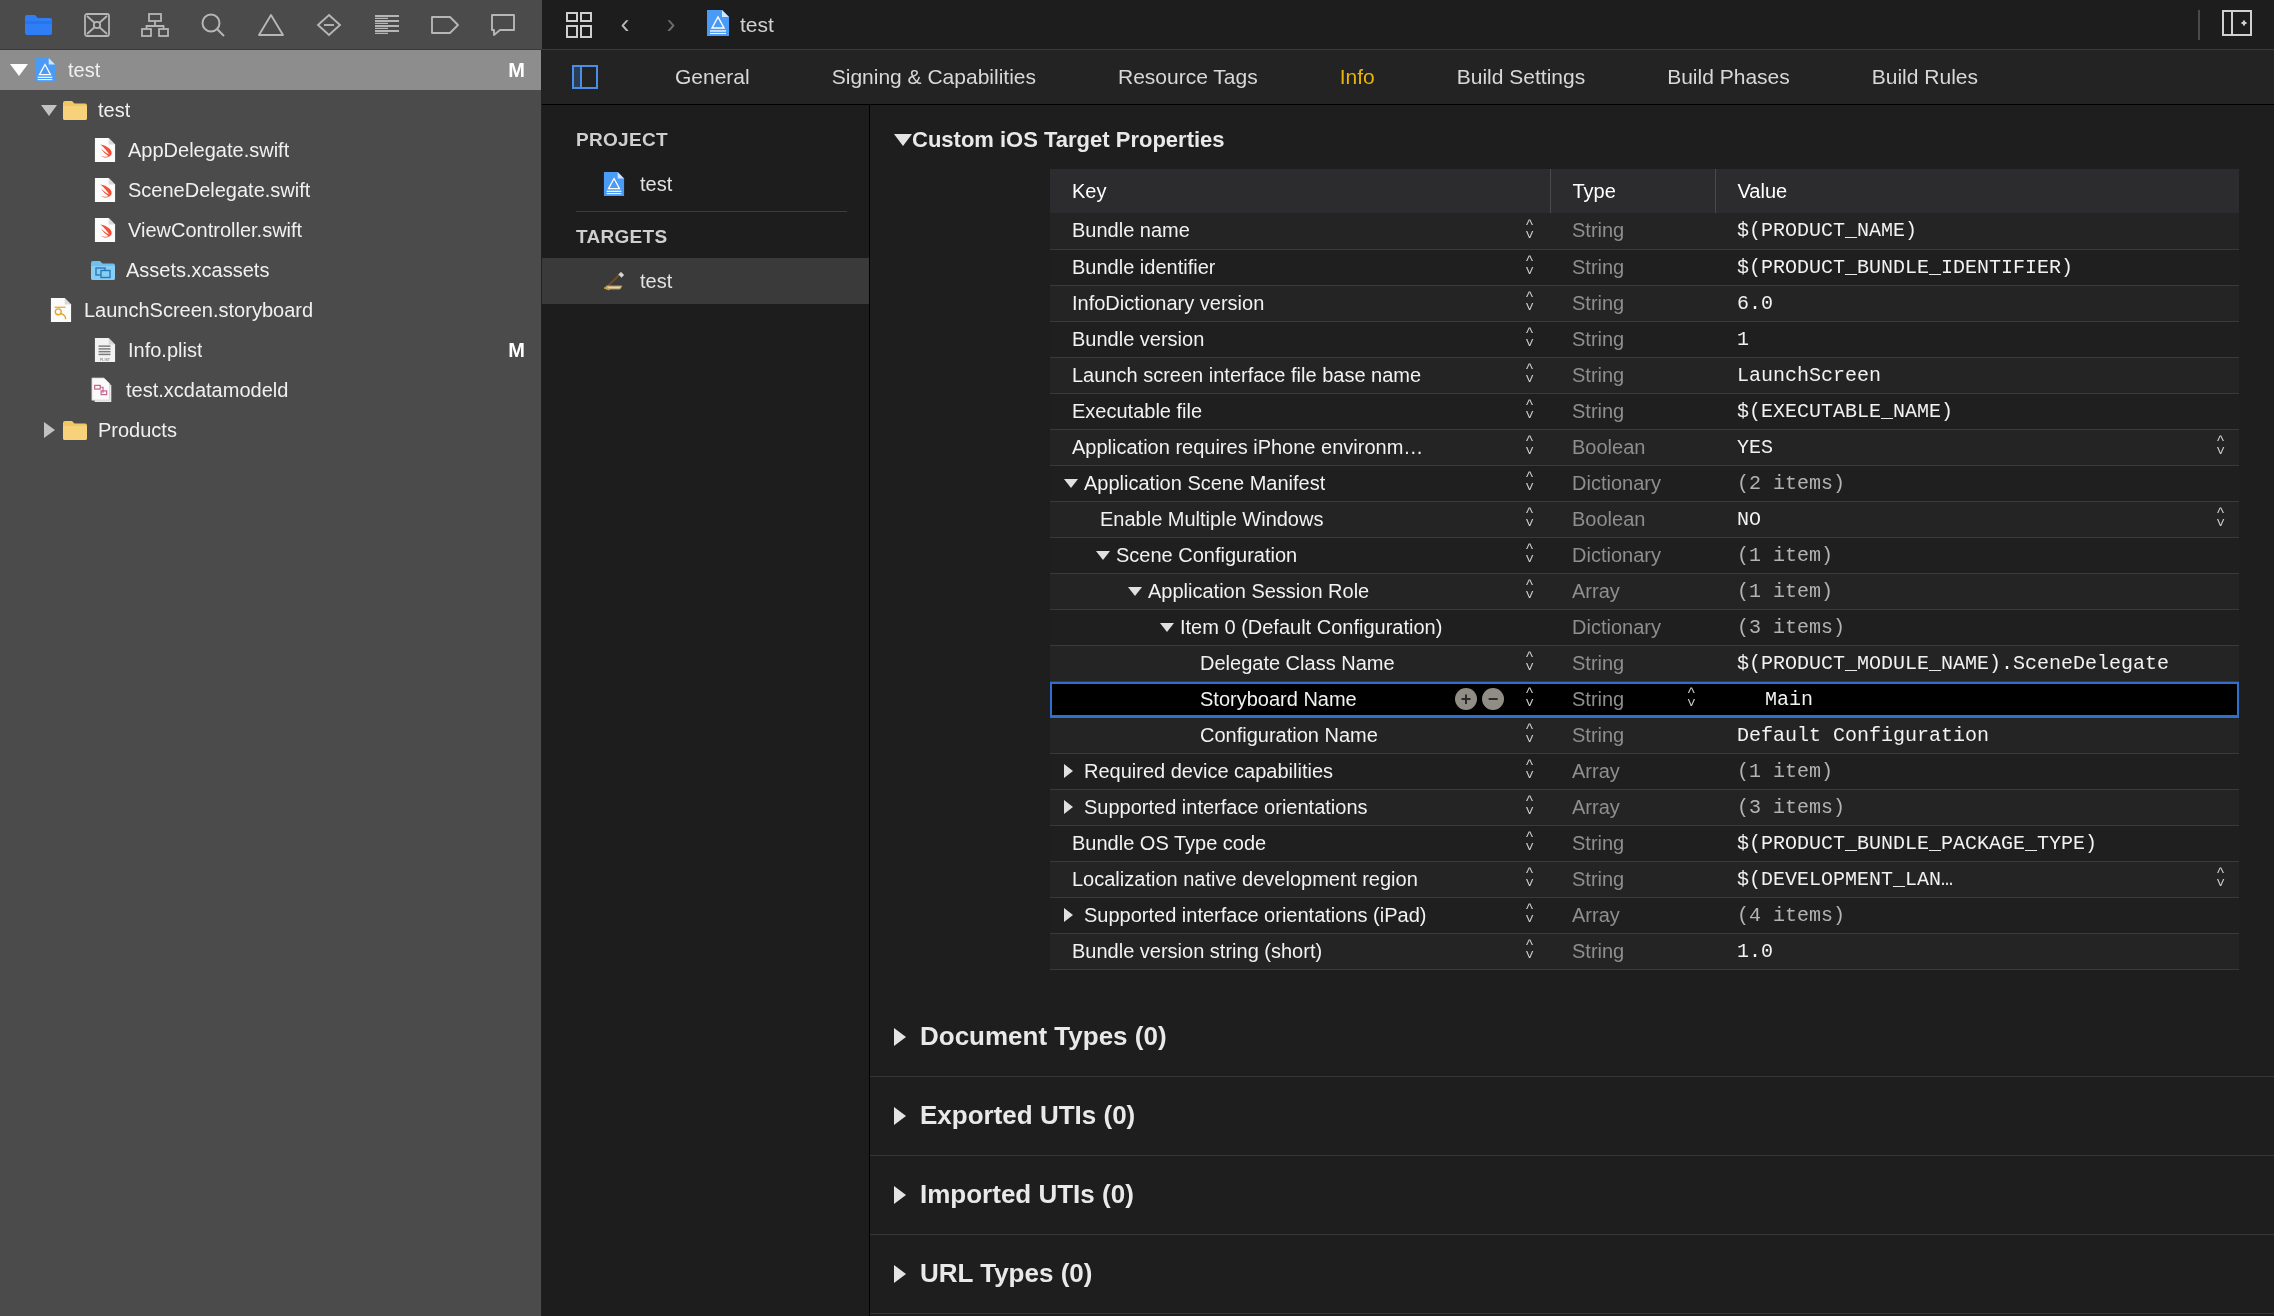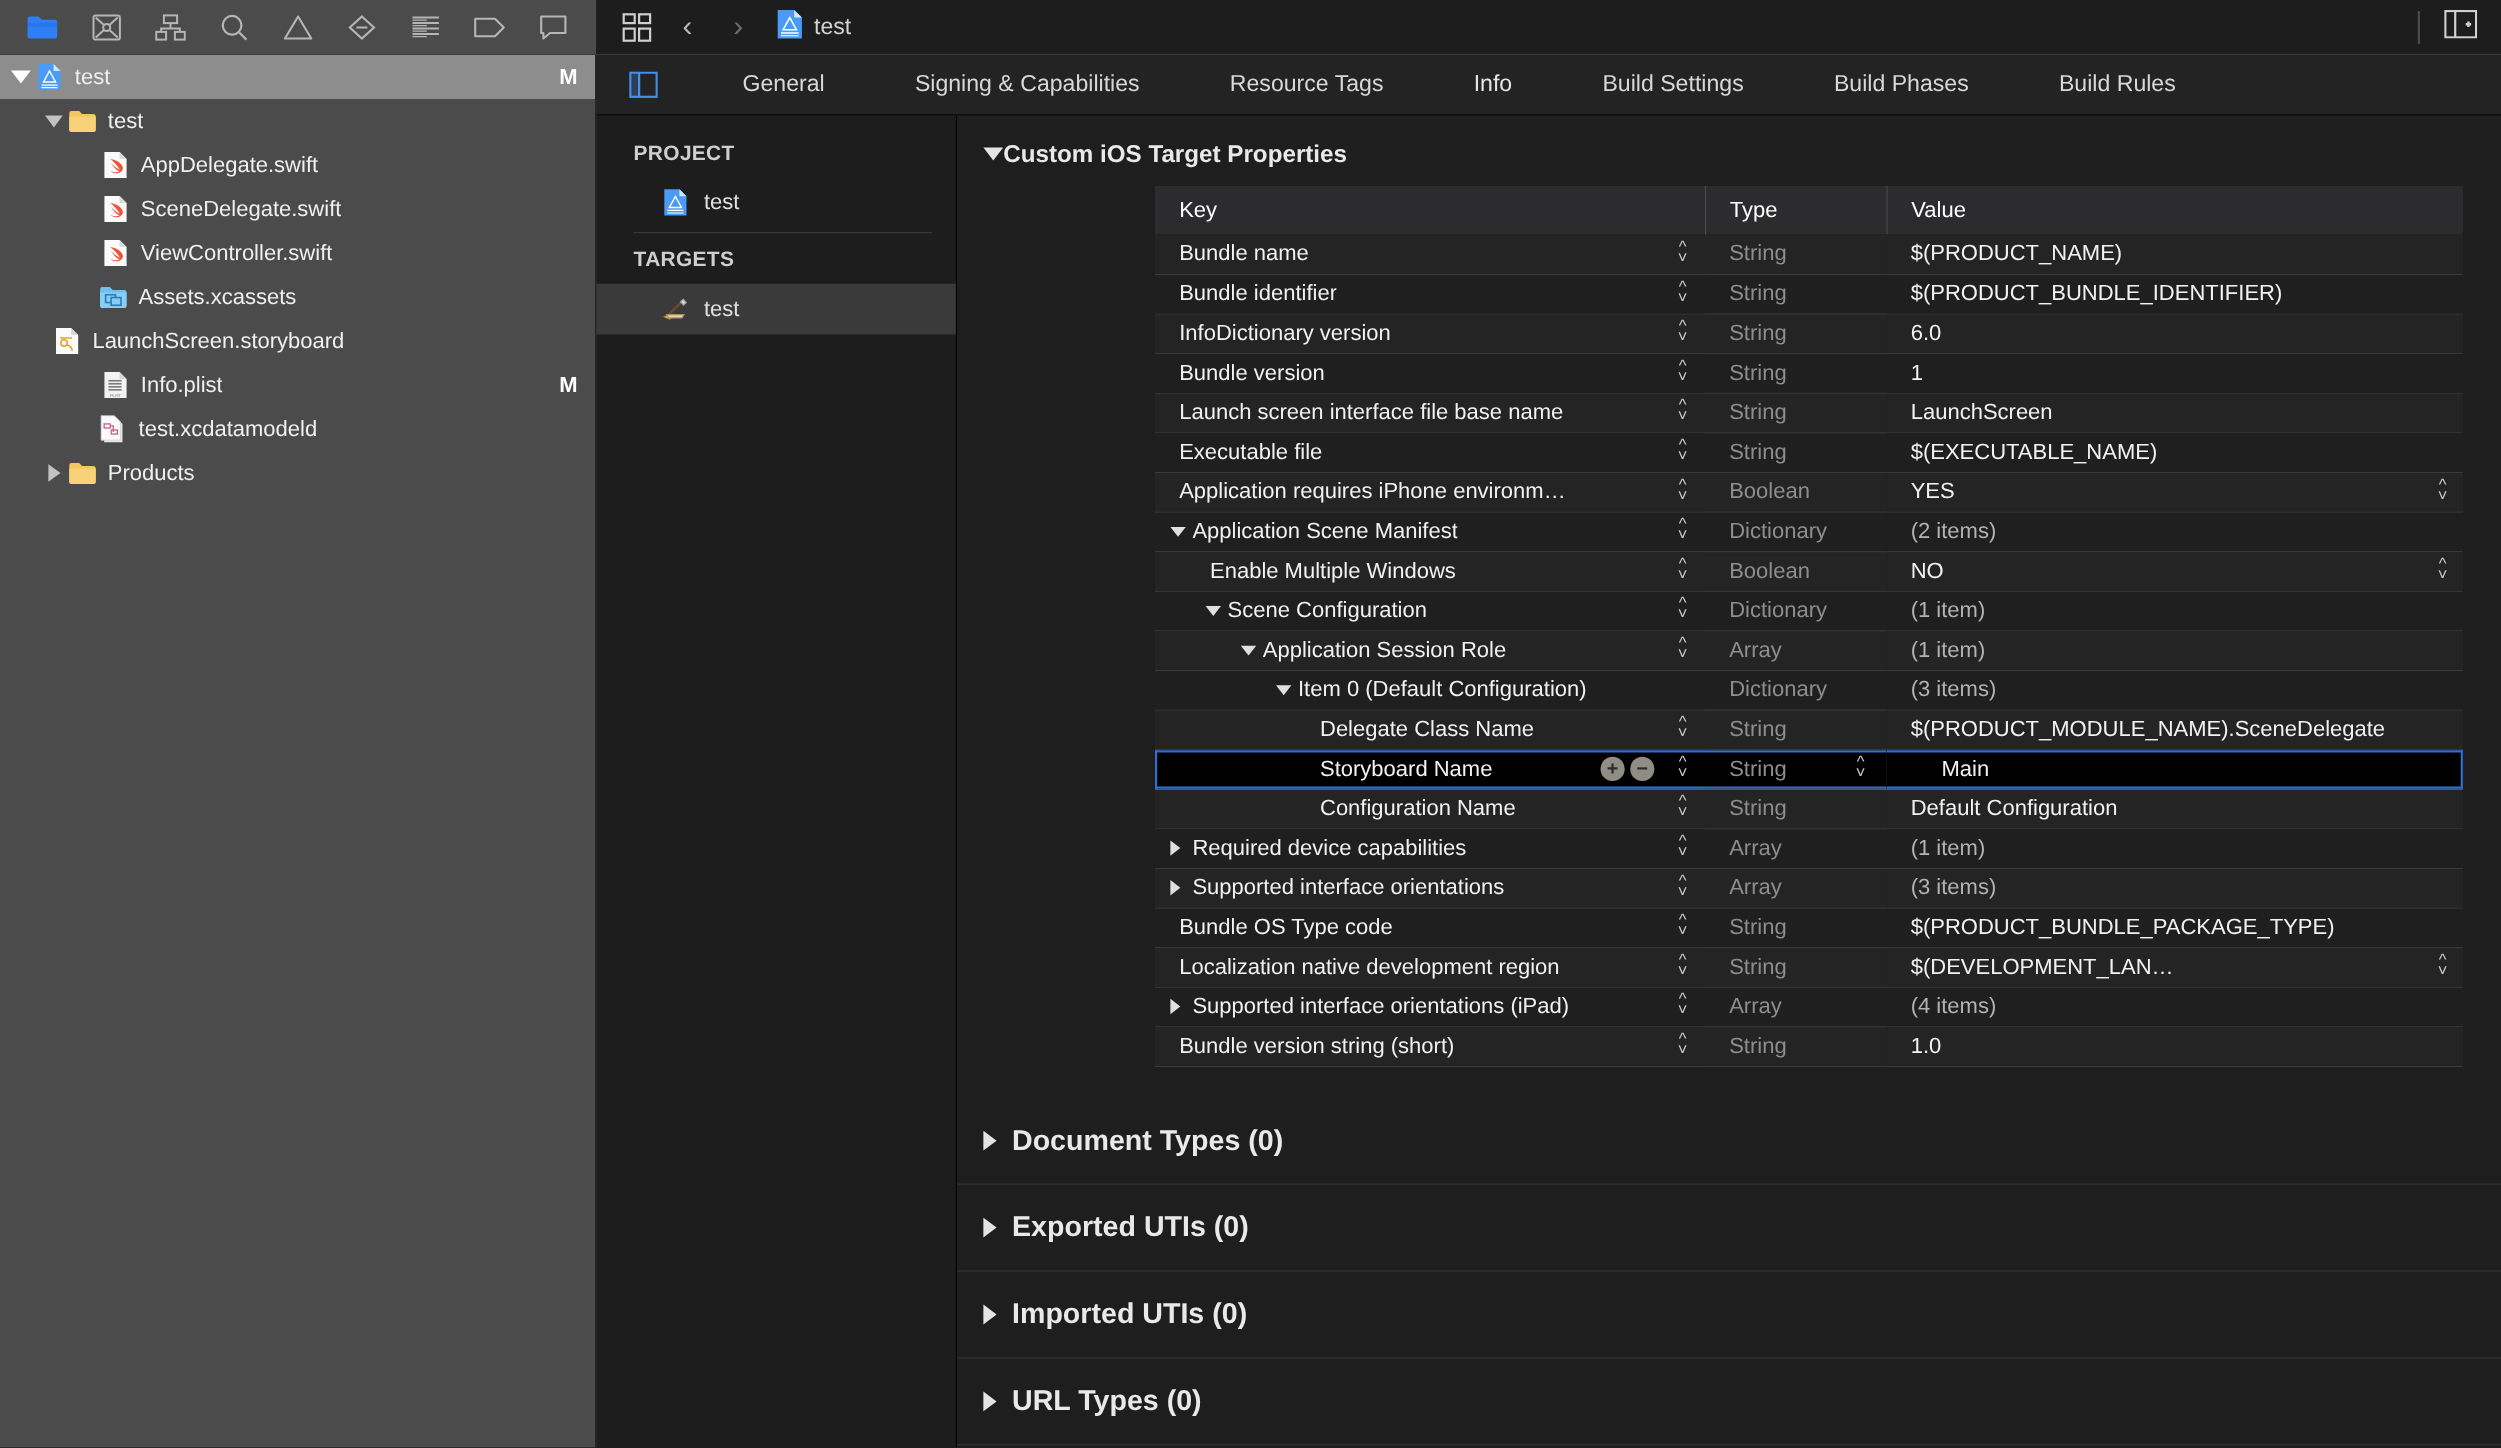--- a/index.html
+++ b/index.html
@@ -65,21 +65,21 @@
 
   
   .editor { flex: 1; background: #1e1e1e; display: flex; flex-direction: column; min-width: 0; }
   .tabbar {
     height: 55px; flex-shrink: 0; display: flex; align-items: center;
     background: #232323; border-bottom: 1px solid #000; padding-left: 20px;
   }
   .tab-toggle { width: 46px; height: 55px; display: flex; align-items: center; justify-content: center; }
   .tabs { display: flex; align-items: center; gap: 16px; margin-left: 34px; }
   .tab { font-size: 21px; color: #d8d8d8; padding: 0 33px; white-space: nowrap; }
-  .tab.active { color: #e5e5e5; }
+  .tab.active { color: #eab308; }
 
   .editor-body { flex: 1; display: flex; min-height: 0; }
 
   
   .targets {
     width: 328px; flex-shrink: 0; background: #1d1d1d;
     border-right: 1px solid #000; padding-top: 14px;
   }
   .tg-header { font-size: 19px; font-weight: bold; color: #cfcfcf; padding: 10px 0 10px 34px; letter-spacing: .3px;}
   .tg-row { height: 46px; display: flex; align-items: center; padding-left: 58px; font-size: 20px; color: #e2e2e2; }
@@ -126,21 +126,21 @@
   }
   .stepper span { display:block; height: 10px; }
   .pm { position: absolute; right: 46px; top: 50%; transform: translateY(-50%); display:flex; gap: 5px; }
   .pmbtn {
     width: 22px; height: 22px; border-radius: 50%; background: #8f8d84;
     display: flex; align-items: center; justify-content: center;
     color: #2b2b2b; font-size: 18px; font-weight: bold; line-height: 1;
   }
   td.c-type { color: #8e8e8e; padding-left: 22px; }
   td.c-val { color: #f2f2f2; padding-left: 22px; position: relative; padding-right: 50px;}
-  td.c-val .vwrap { display:flex; align-items:center; }
+  td.c-val .vwrap { display:flex; align-items:center;font-family:Liberation Mono, monospace; }
   td.c-val .vtext { white-space: nowrap; overflow: hidden; }
   td.c-val.muted { color: #b3b3b3; }
   .valstep { position: absolute; right: 14px; top: 50%; transform: translateY(-50%); display:flex;flex-direction:column;align-items:center;line-height:8px;color:#cdcdcd;font-size:15px; }
   .valstep span { display:block; height:10px; }
   .typestep { position: absolute; left: -28px; top: 50%; transform: translateY(-50%); display:flex;flex-direction:column;align-items:center;line-height:8px;color:#cdcdcd;font-size:15px; }
   .typestep span { display:block; height:10px; }
 
   .collapsed-list { margin-top: 28px; }
   .collapsed-sec { padding: 0 0 0 24px; }
   .collapsed-row { display: flex; align-items: center; gap: 14px; height: 78px; font-size: 26px; font-weight: bold; color: #e9e9e9; }

